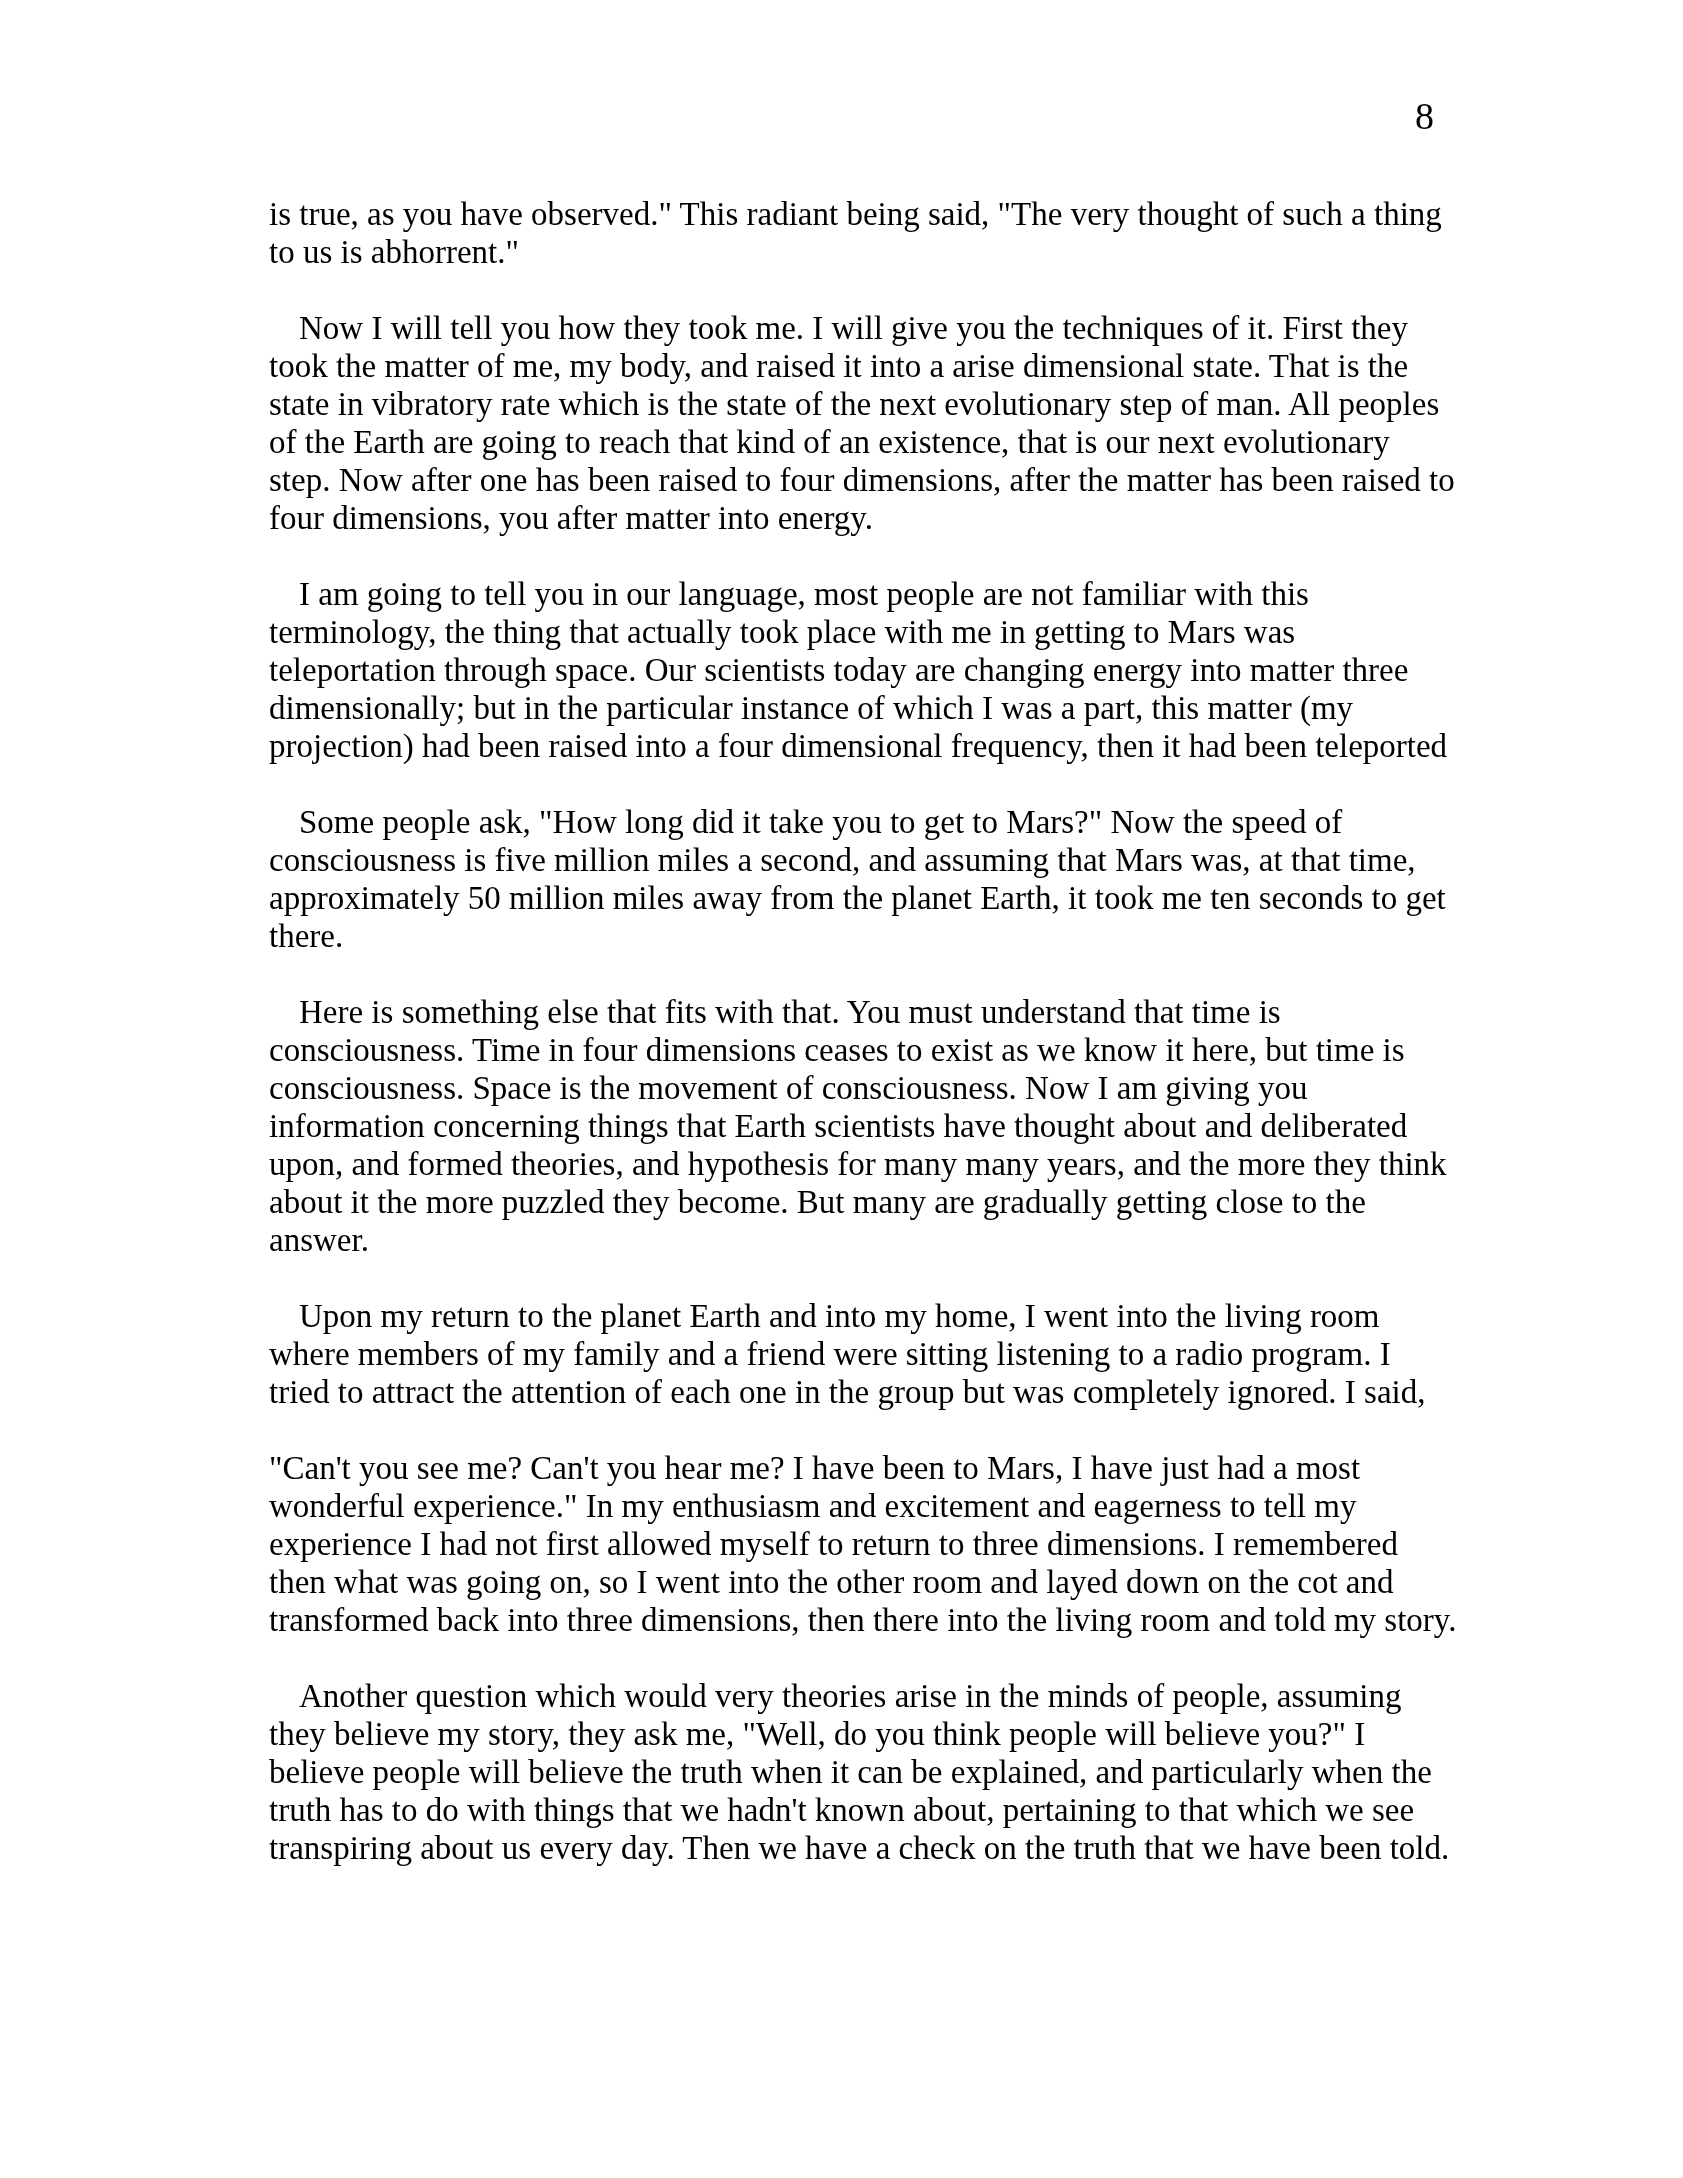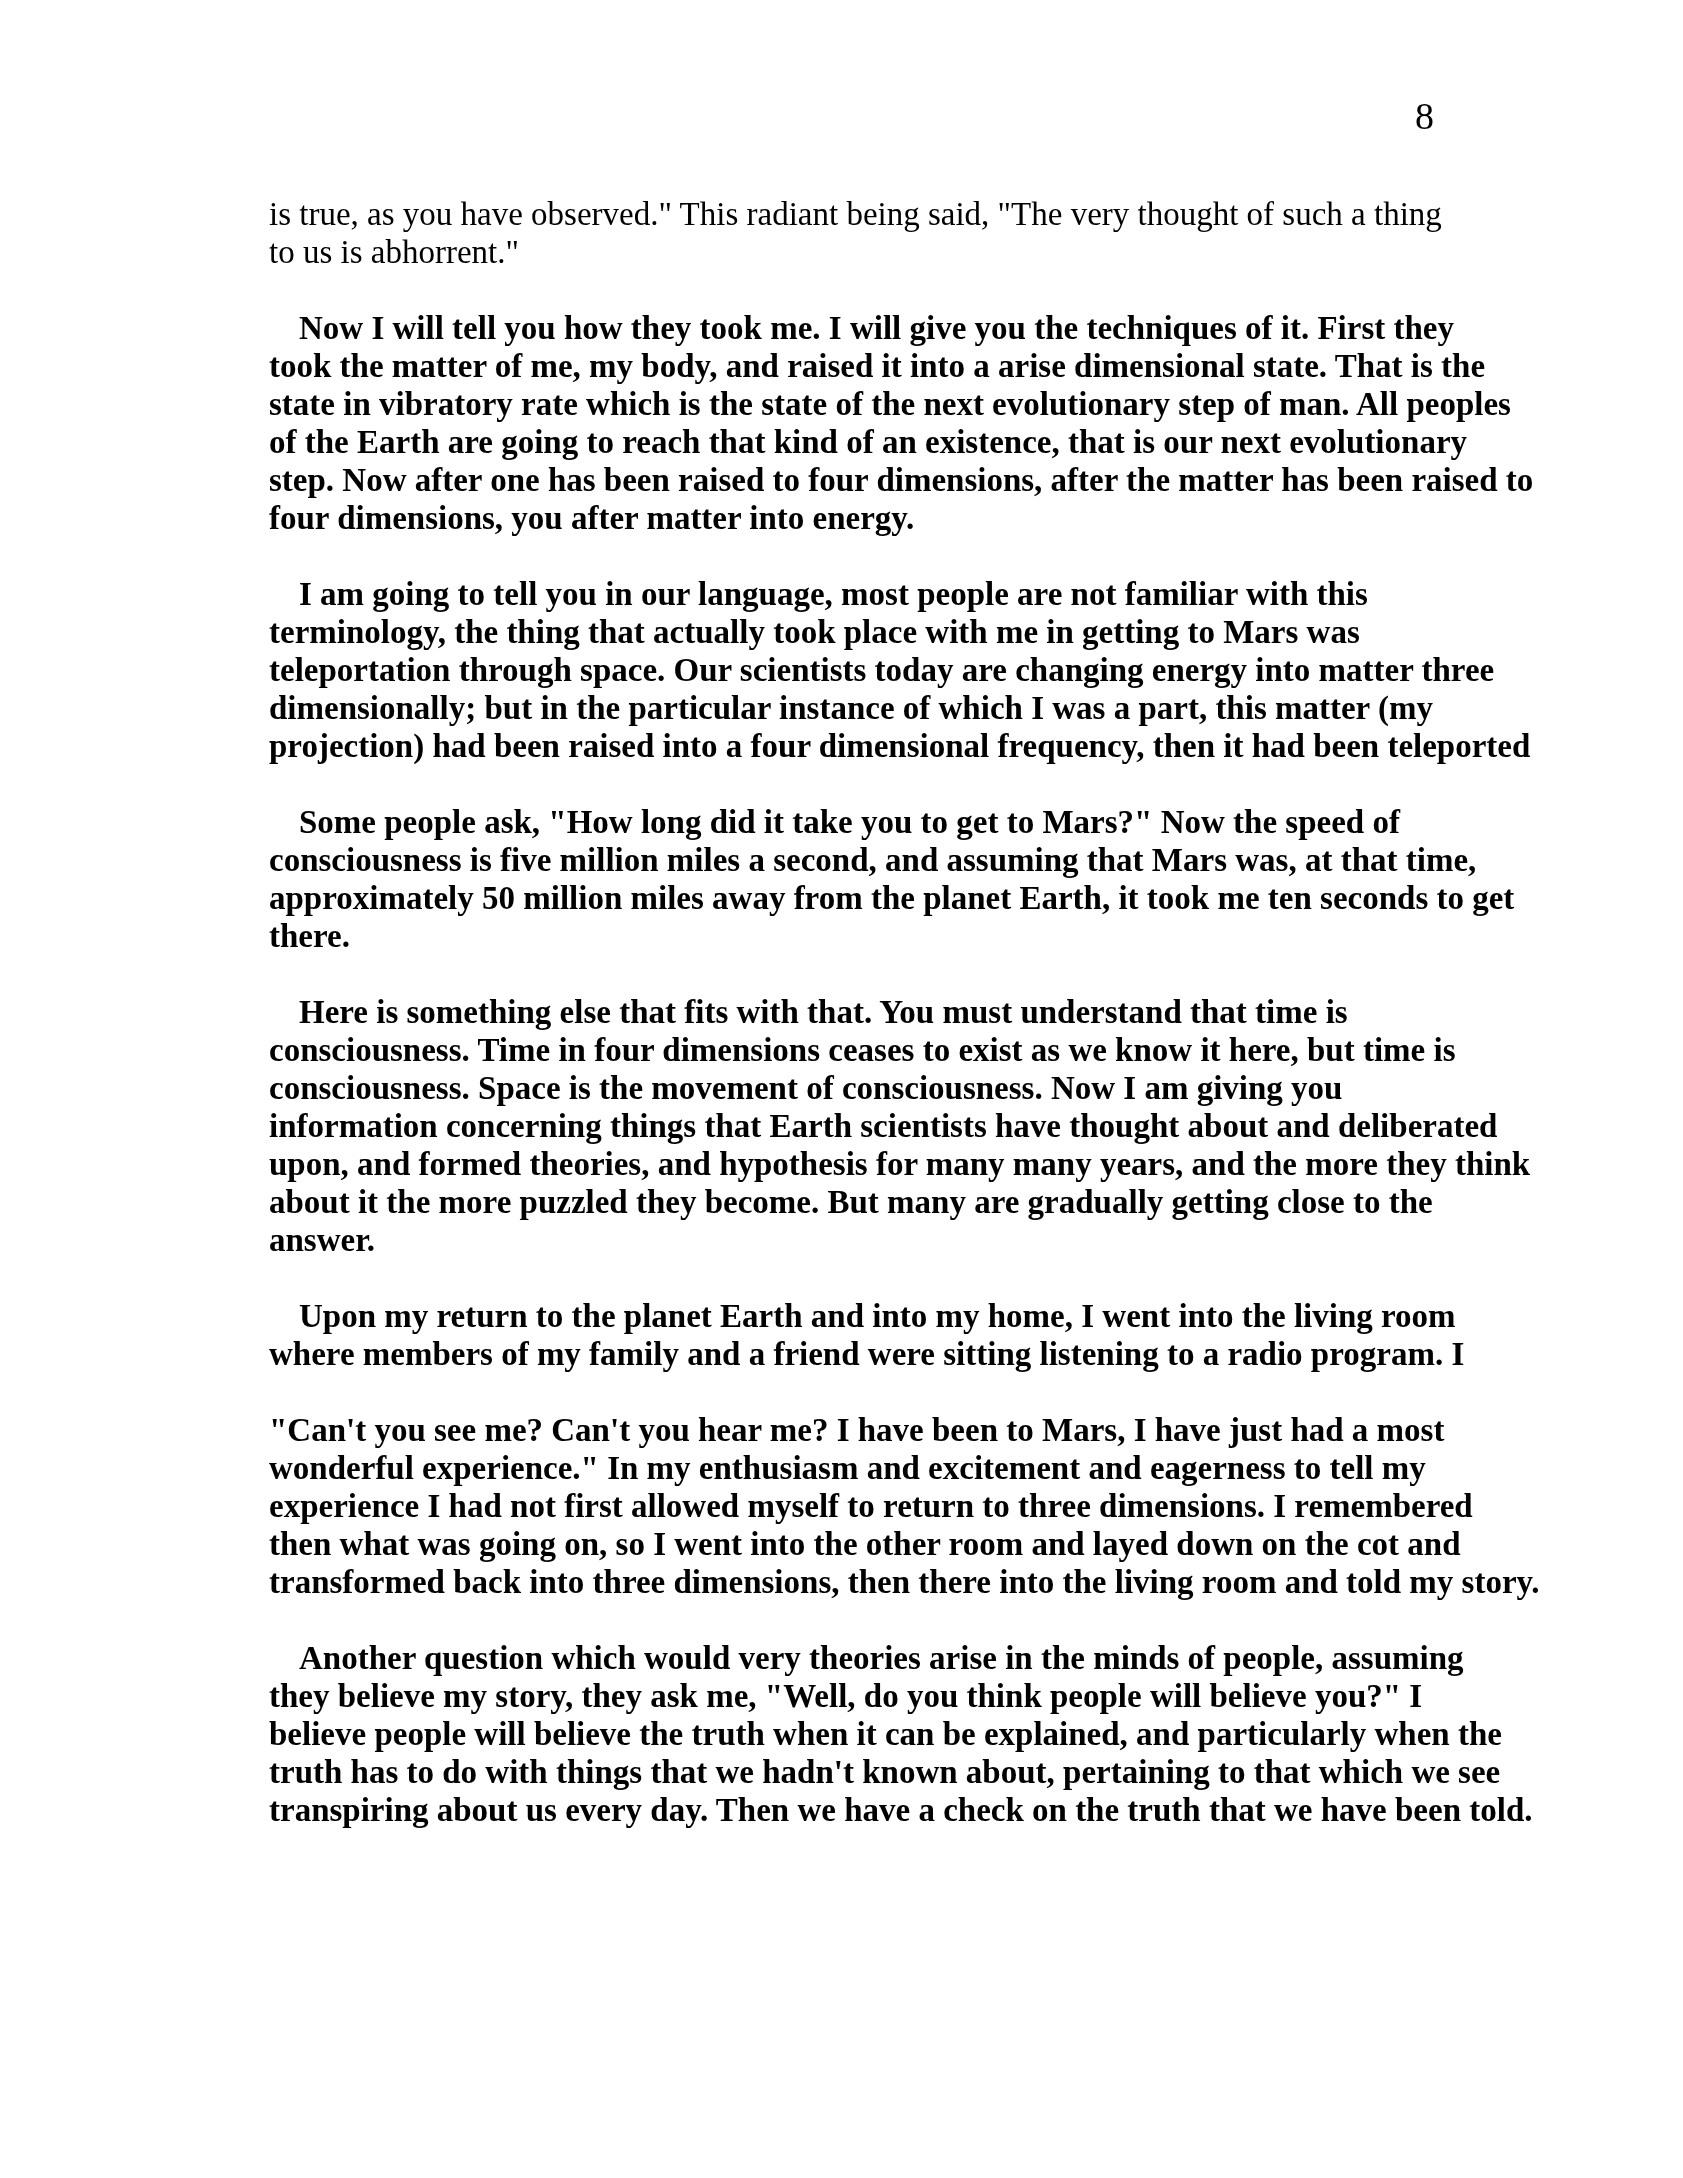--- a/index.html
+++ b/index.html
@@ -31,21 +31,20 @@
     top: 195px;
     width: 1198px;
     margin-left: 21px;
   }
   .para {
     margin: 0;
     padding: 0;
   }
   .para + .para {
     margin-top: 38px;
-    font-weight: bold;
   }
   .line {
     white-space: pre;
     line-height: 38px;
     height: 38px;
   }
   .para.indented .line:first-child {
     padding-left: 30px;
   }
 </style>
@@ -85,20 +84,21 @@
         <div class="line">consciousness. Time in four dimensions ceases to exist as we know it here, but time is</div>
         <div class="line">consciousness. Space is the movement of consciousness. Now I am giving you</div>
         <div class="line">information concerning things that Earth scientists have thought about and deliberated</div>
         <div class="line">upon, and formed theories, and hypothesis for many many years, and the more they think</div>
         <div class="line">about it the more puzzled they become. But many are gradually getting close to the</div>
         <div class="line">answer.</div>
       </div>
       <div class="para indented">
         <div class="line">Upon my return to the planet Earth and into my home, I went into the living room</div>
         <div class="line">where members of my family and a friend were sitting listening to a radio program. I</div>
+        <div class="line">tried to attract the attention of each one in the group but was completely ignored. I said,</div>
       </div>
       <div class="para">
         <div class="line">"Can't you see me? Can't you hear me? I have been to Mars, I have just had a most</div>
         <div class="line">wonderful experience." In my enthusiasm and excitement and eagerness to tell my</div>
         <div class="line">experience I had not first allowed myself to return to three dimensions. I remembered</div>
         <div class="line">then what was going on, so I went into the other room and layed down on the cot and</div>
         <div class="line">transformed back into three dimensions, then there into the living room and told my story.</div>
       </div>
       <div class="para indented">
         <div class="line">Another question which would very theories arise in the minds of people, assuming</div>

